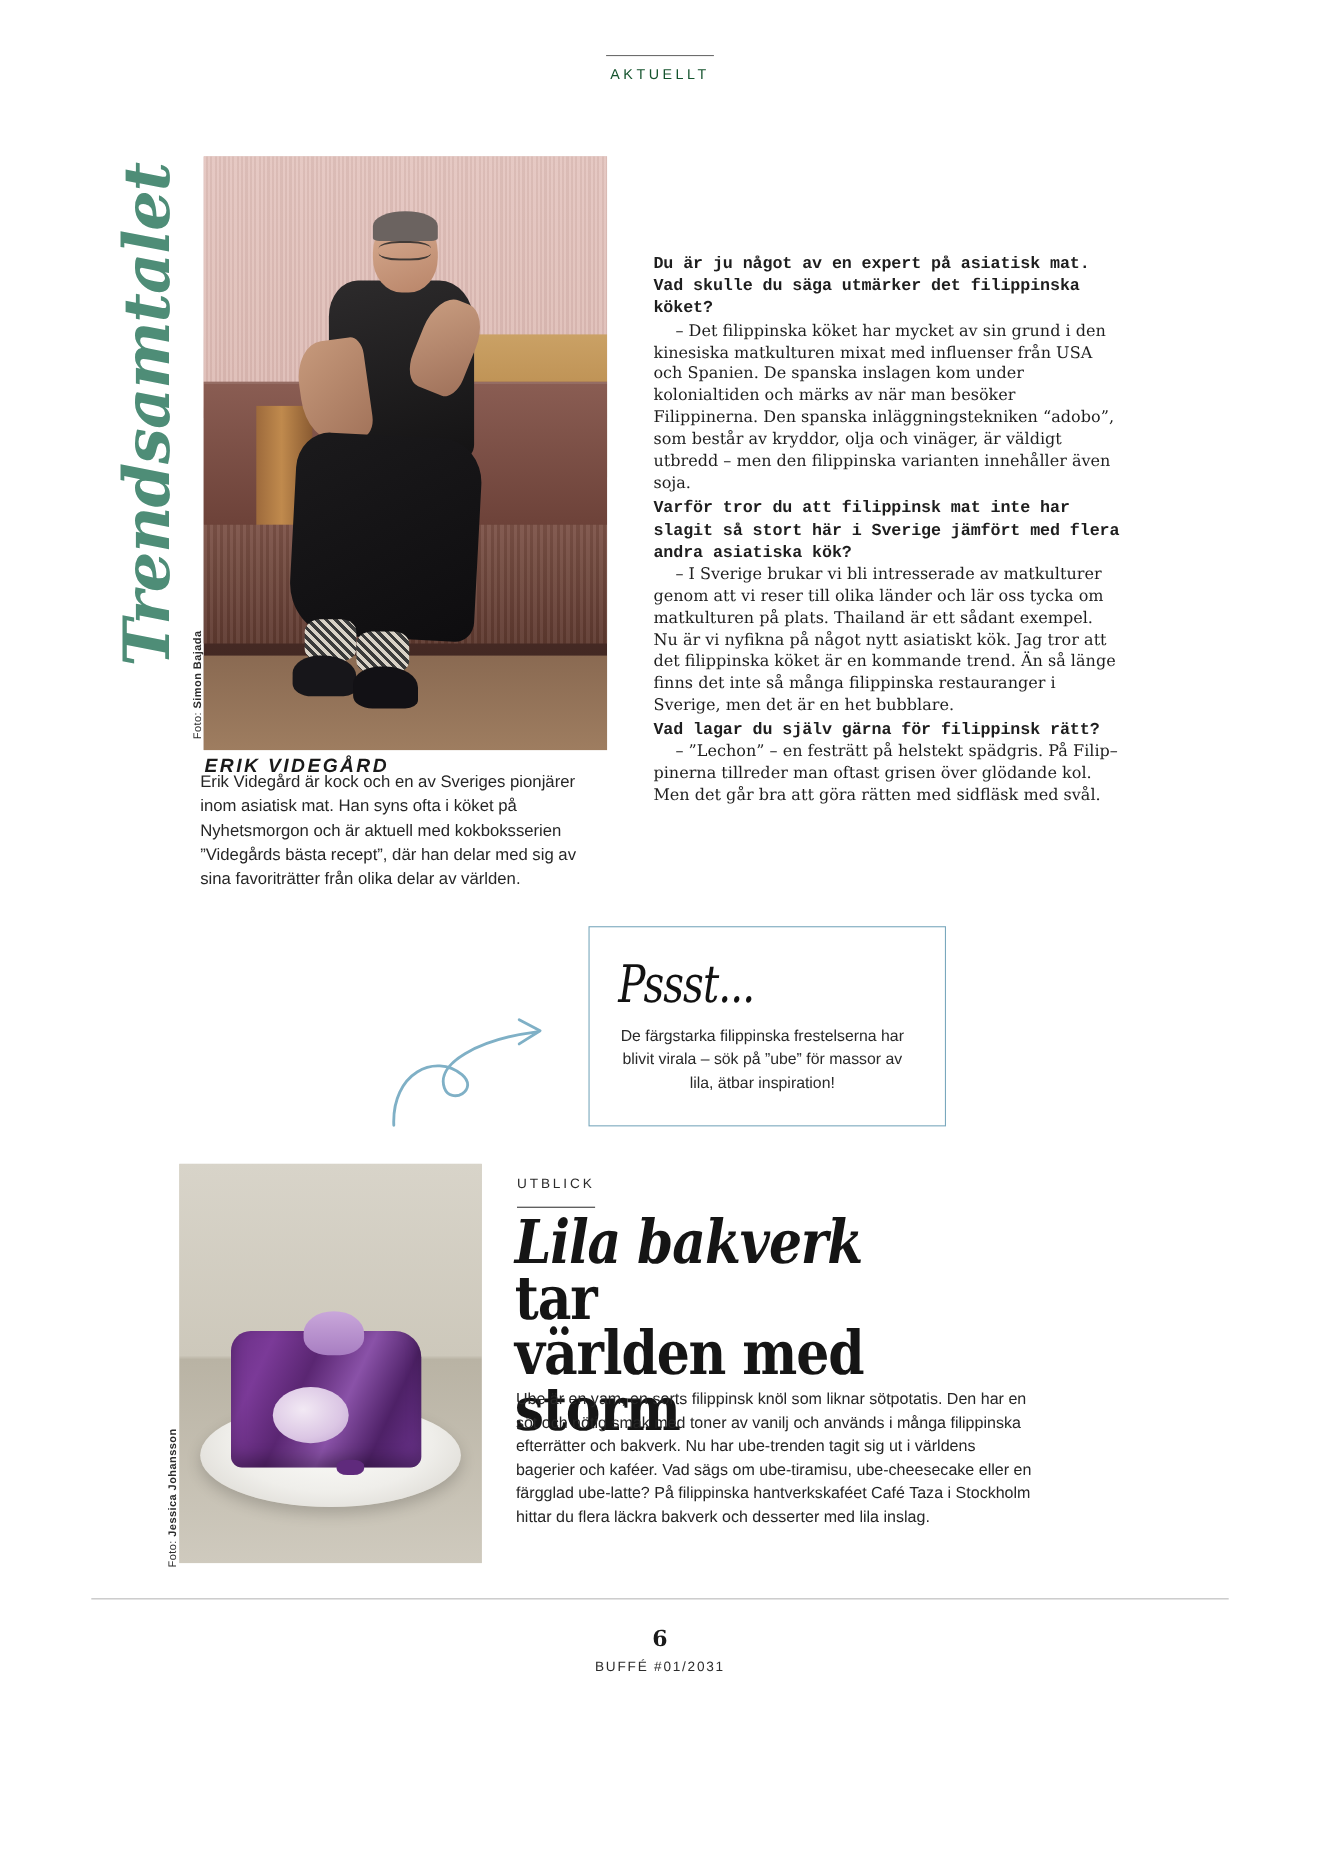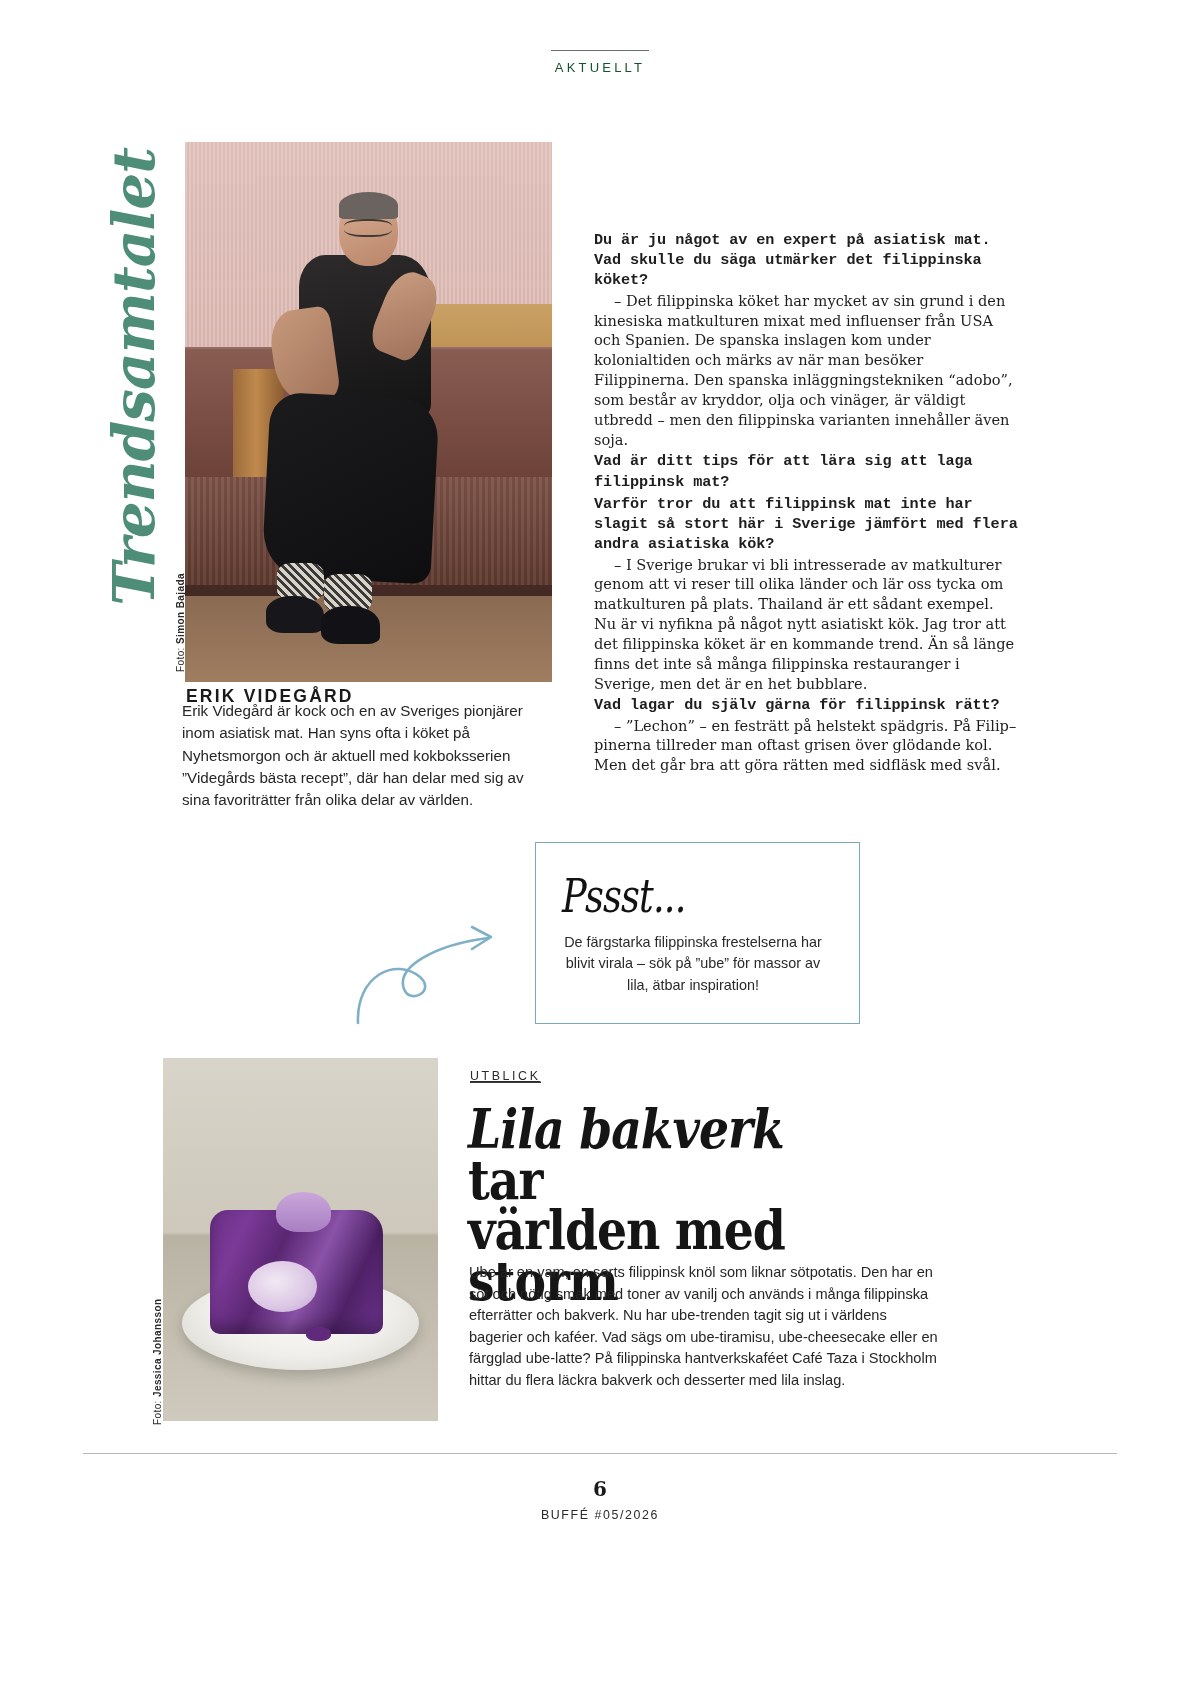--- a/index.html
+++ b/index.html
@@ -221,20 +221,21 @@
   
   .person-name {
     position: absolute;
     left: 183px;
     top: 686px;
     font-size: 17.5px;
     font-weight: 700;
     letter-spacing: 2.2px;
     color: #1a1a1a;
     padding: 0 3px 1px 3px;
+    font-style: italic;
   }
   .person-name .hl {
     position: absolute;
     left: 0;
     right: 0;
     bottom: -2px;
     height: 9px;
     background: #85b29c;
     z-index: -1;
   }
@@ -320,22 +321,21 @@
   }
 
   
   .utblick-kicker {
     position: absolute;
     left: 470px;
     top: 1069px;
     font-size: 12.4px;
     letter-spacing: 2.6px;
     color: #2b2b2b;
-    padding-bottom: 0;
-    text-decoration: underline;
+    padding-bottom: 15px;
   }
   .utblick-kicker .rule {
     position: absolute;
     left: 0; right: 0; bottom: 0;
     height: 1.4px;
     background: #3a3a3a;
   }
   .big-headline {
     position: absolute;
     left: 468px;
@@ -482,21 +482,20 @@
 
 <div class="person-name">
   <span class="hl"></span>
   <span>ERIK VIDEGÅRD</span>
 </div>
 <div class="person-bio">Erik Videgård är kock och en av Sveriges pionjärer inom asiatisk mat. Han syns ofta i köket på Nyhetsmorgon och är aktuell med kokboksserien ”Videgårds bästa recept”, där han delar med sig av sina favoriträtter från olika delar av världen.</div>
 
 <div class="interview">
   <span class="q">Du är ju något av en expert på asiatisk mat. Vad skulle du säga utmärker det filippinska köket?</span>
   <span class="a">– Det filippinska köket har mycket av sin grund i den kinesiska matkulturen mixat med influenser från USA och Spanien. De spanska inslagen kom under kolonialtiden och märks av när man besöker Filippinerna. Den spanska inläggningstekniken “adobo”, som består av kryddor, olja och vinäger, är väldigt utbredd – men den filippinska varianten innehåller även soja.</span>
-  <span class="q">Vad är ditt tips för att lära sig att laga filippinsk mat?</span>
   <span class="q">Varför tror du att filippinsk mat inte har slagit så stort här i Sverige jämfört med flera andra asiatiska kök?</span>
   <span class="a">– I Sverige brukar vi bli intresserade av matkulturer genom att vi reser till olika länder och lär oss tycka om matkulturen på plats. Thailand är ett sådant exempel. Nu är vi nyfikna på något nytt asiatiskt kök. Jag tror att det filippinska köket är en kommande trend. Än så länge finns det inte så många filippinska restauranger i Sverige, men det är en het bubblare.</span>
   <span class="q">Vad lagar du själv gärna för filippinsk rätt?</span>
   <span class="a">– ”Lechon” – en festrätt på helstekt spädgris. På Filip–pinerna tillreder man oftast grisen över glödande kol. Men det går bra att göra rätten med sidfläsk med svål.</span>
 </div>
 
 <svg class="arrow-svg" viewBox="0 0 175 125">
   <path d="M10 118 C 8 70, 48 52, 72 72 C 88 86, 62 100, 56 84 C 48 62, 86 40, 140 33" fill="none" stroke="#7fb0c6" stroke-width="2.6" stroke-linecap="round"></path>
   <path d="M124 22 L 143 32 L 124 44" fill="none" stroke="#7fb0c6" stroke-width="2.6" stroke-linecap="round" stroke-linejoin="round"></path>
 </svg>
@@ -525,13 +524,13 @@
   <div class="cake-swirl"></div>
   <div class="cake-crumb"></div>
 </div>
 
 <div class="photo-credit" id="credit-cake">
   <span>Foto: </span><b>Jessica Johansson</b>
 </div>
 
 <div class="footer-rule"></div>
 <div class="page-number">6</div>
-<div class="footer-issue">BUFFÉ #05/2026</div>
+<div class="footer-issue">BUFFÉ #01/2031</div>
 
 </body></html>

